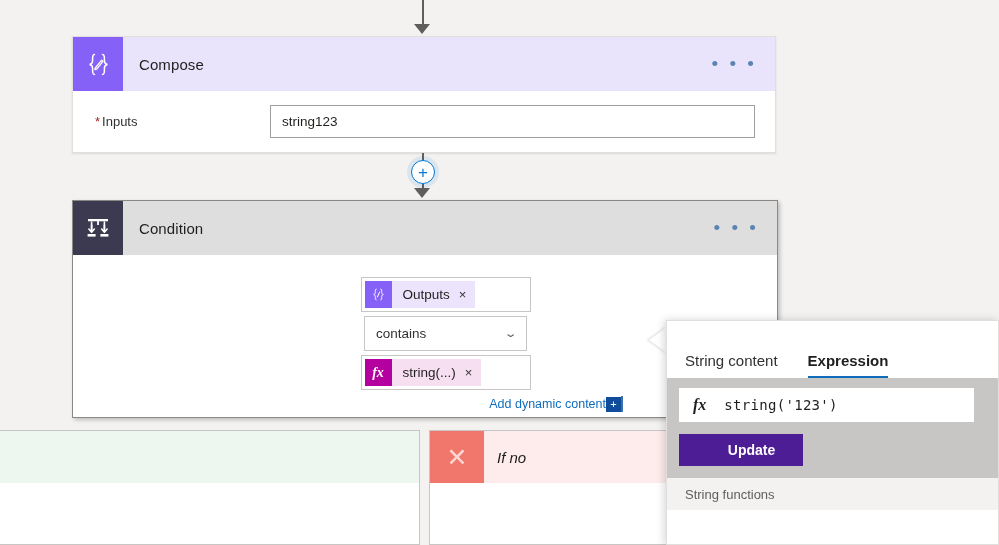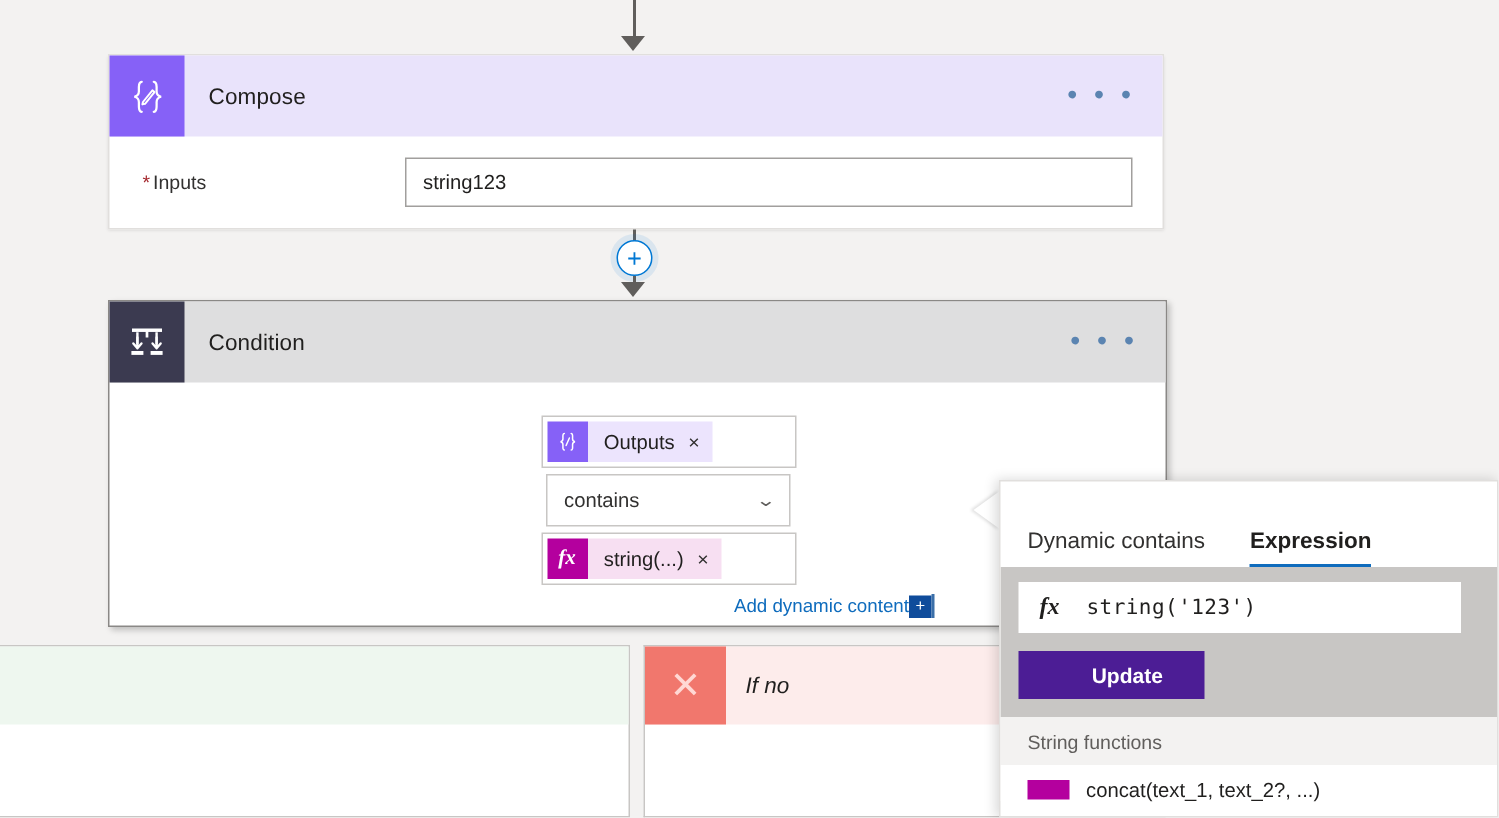--- a/index.html
+++ b/index.html
@@ -300,34 +300,28 @@
   <div class="branch" id="branch-no">
     <div class="bh">
       <div class="no-ico">✕</div>
       <div class="no-title">If no</div>
     </div>
   </div>
 
   <div class="flyout-beak"></div>
   <div id="flyout">
     <div class="tabs">
-      <div class="tab">Dynamic contains</div>
+      <div class="tab">String content</div>
       <div class="tab active">Expression</div>
     </div>
 
     <div class="expr-zone">
       <div class="expr-input">
         <span class="fx-glyph">fx</span>
         <span class="expr-text">string('123')</span>
       </div>
       <div class="update-btn">Update</div>
     </div>
 
     <div class="fn-section">String functions</div>
-    <div class="fn-list">
-      <div class="fn-item">
-        <span class="fn-swatch"></span>
-        <span class="fn-label">concat(text_1, text_2?, ...)</span>
-      </div>
-    </div>
   </div>
 
 </div>
 
 </body></html>

